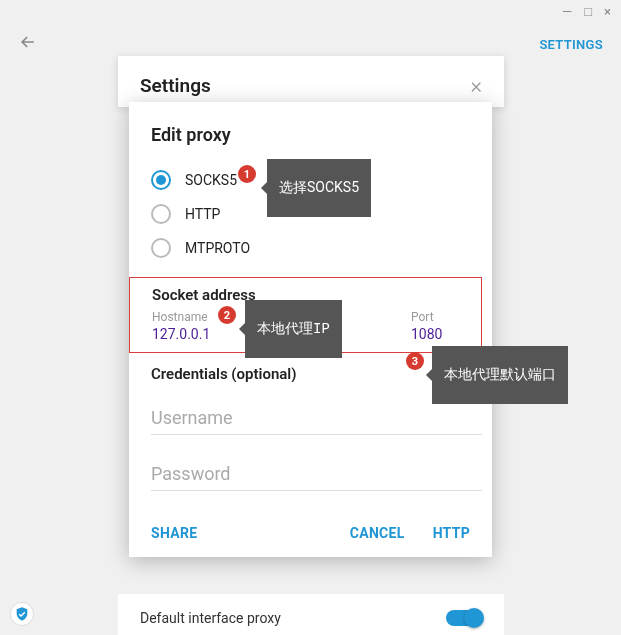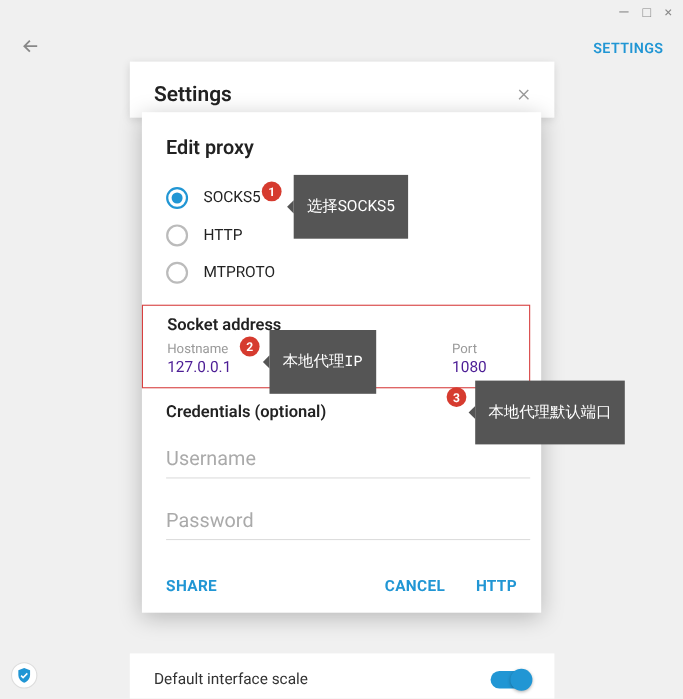--- a/index.html
+++ b/index.html
@@ -75,21 +75,21 @@
 </div>
 
 <div class="settings-panel">
   <div class="settings-header">
     <h1>Settings</h1>
     <div class="close-x">×</div>
   </div>
 </div>
 
 <div class="bottom-row">
-  <div class="bottom-label">Default interface scale</div>
+  <div class="bottom-label">Default interface proxy</div>
   <div class="toggle"></div>
 </div>
 
 <div class="shield">
   <svg viewBox="0 0 24 24">
       <path fill="#2196d4" d="M12 2l8 3v6c0 5-3.4 9.4-8 11-4.6-1.6-8-6-8-11V5l8-3z"></path>
       <path fill="#fff" d="M10.5 13.5l-2-2L7 13l3.5 3.5L17 10l-1.5-1.5z"></path>
     </svg>
 </div>
 

